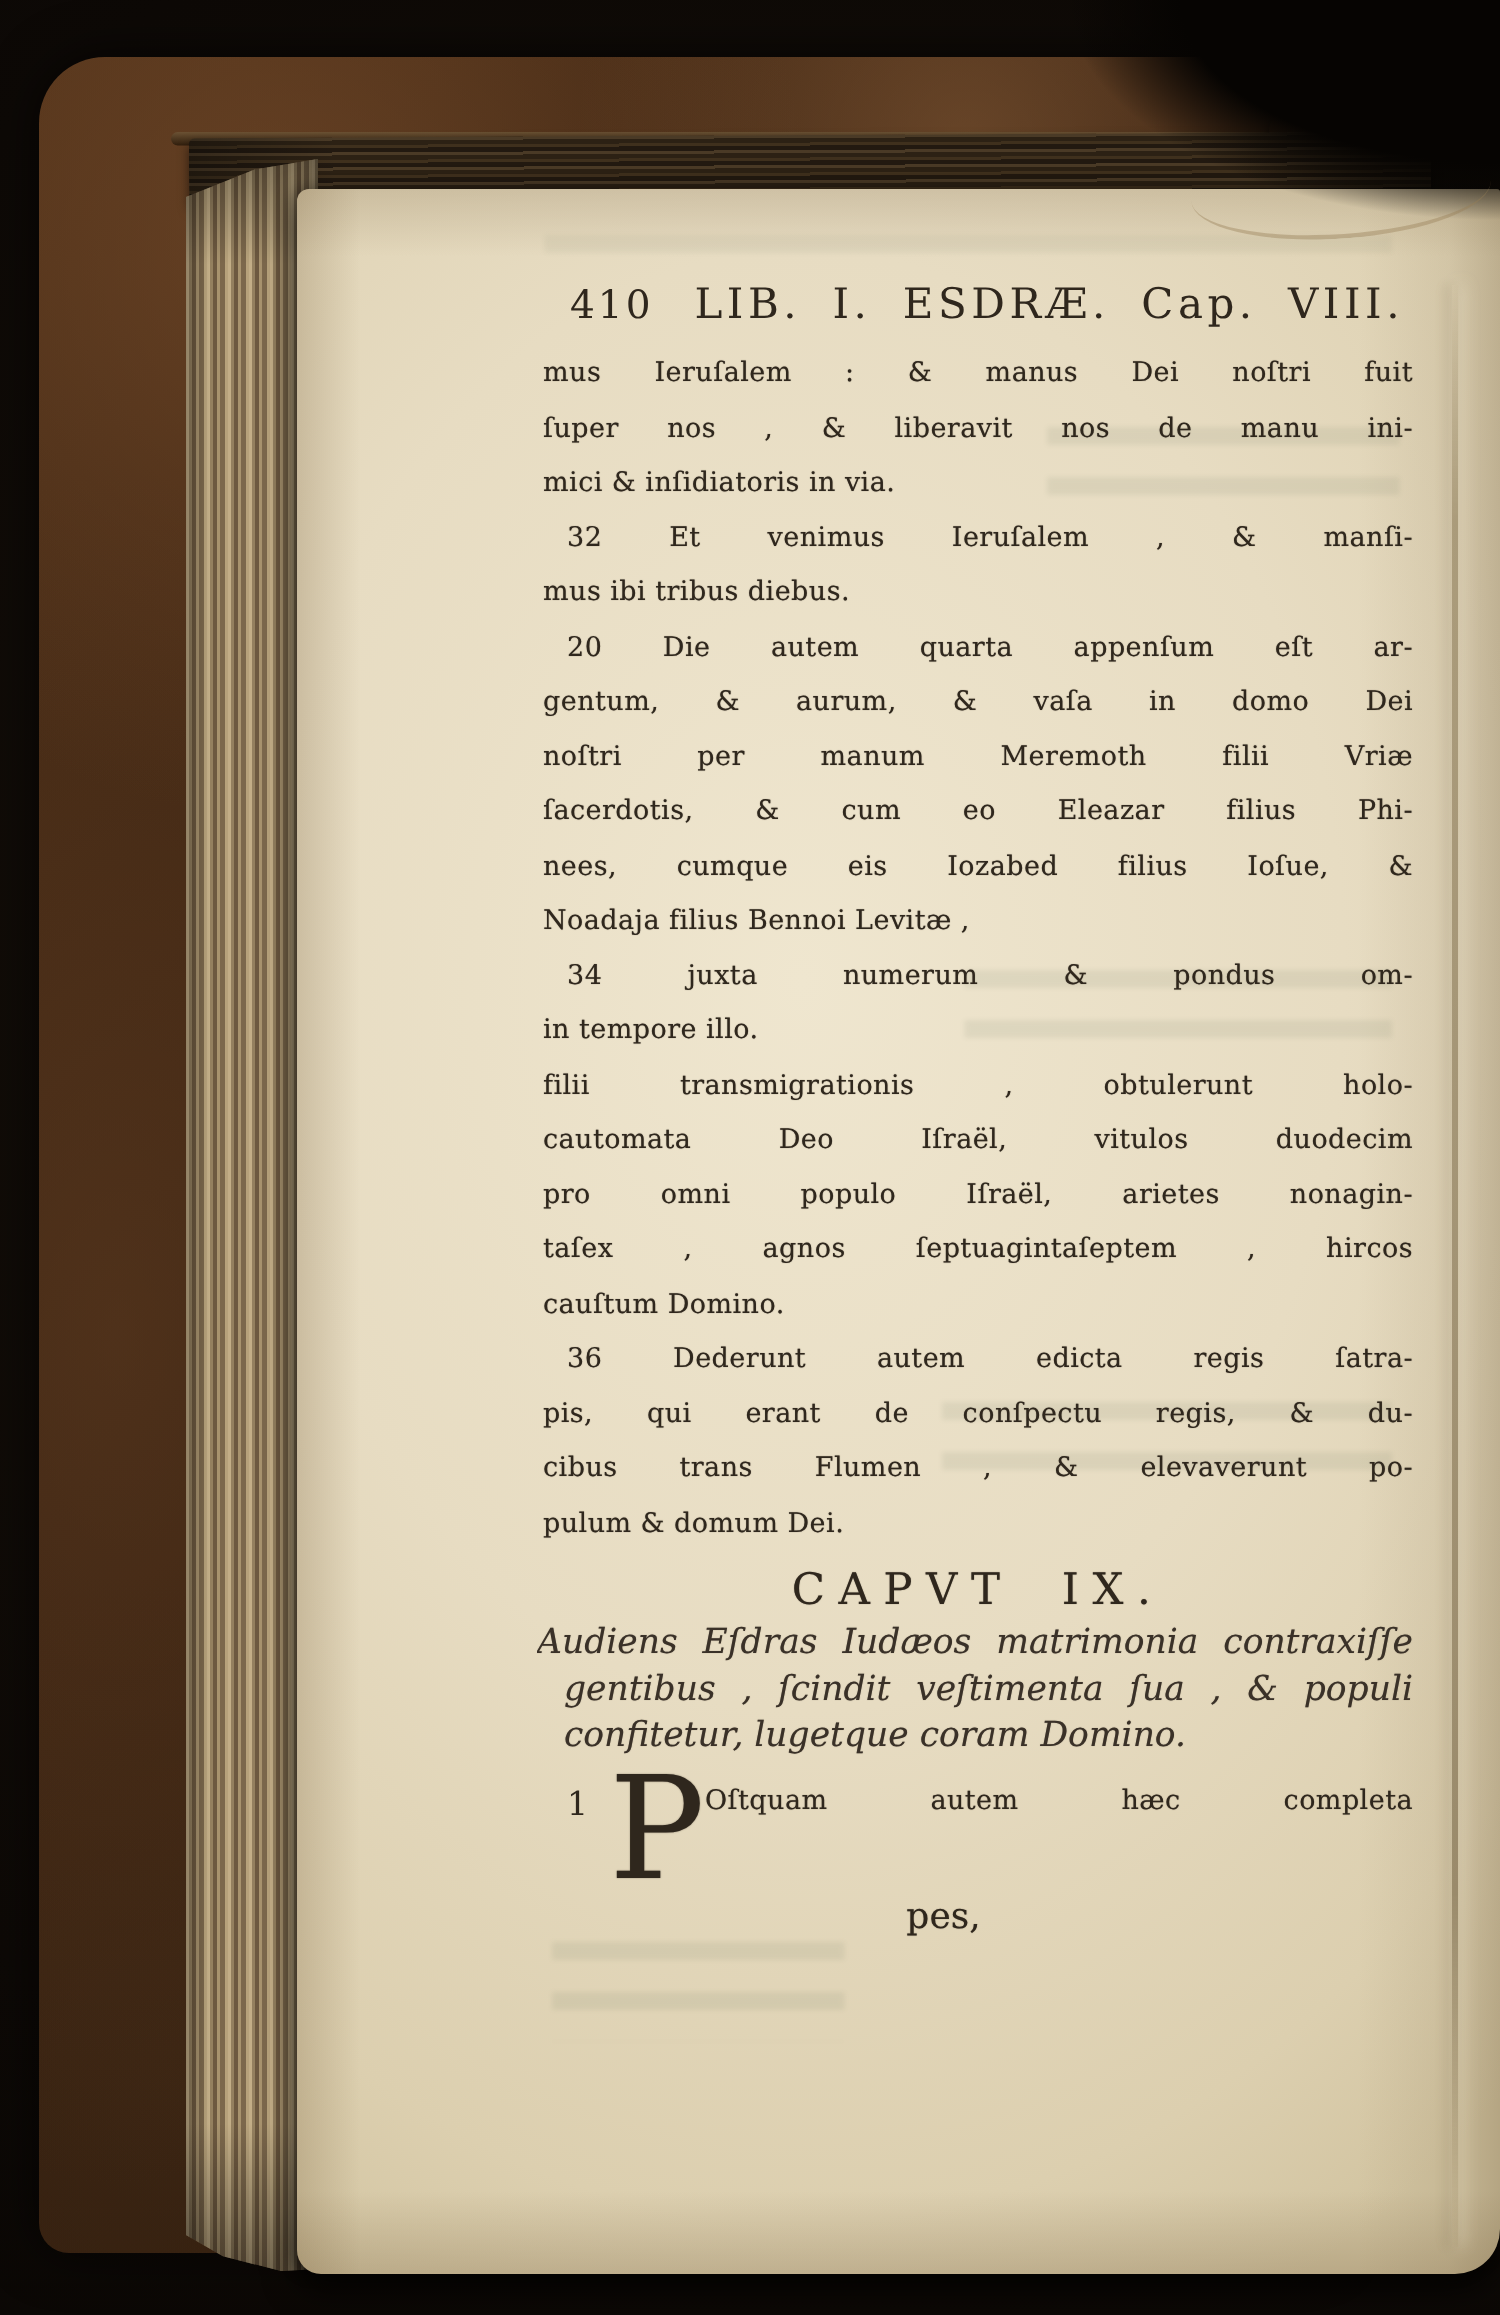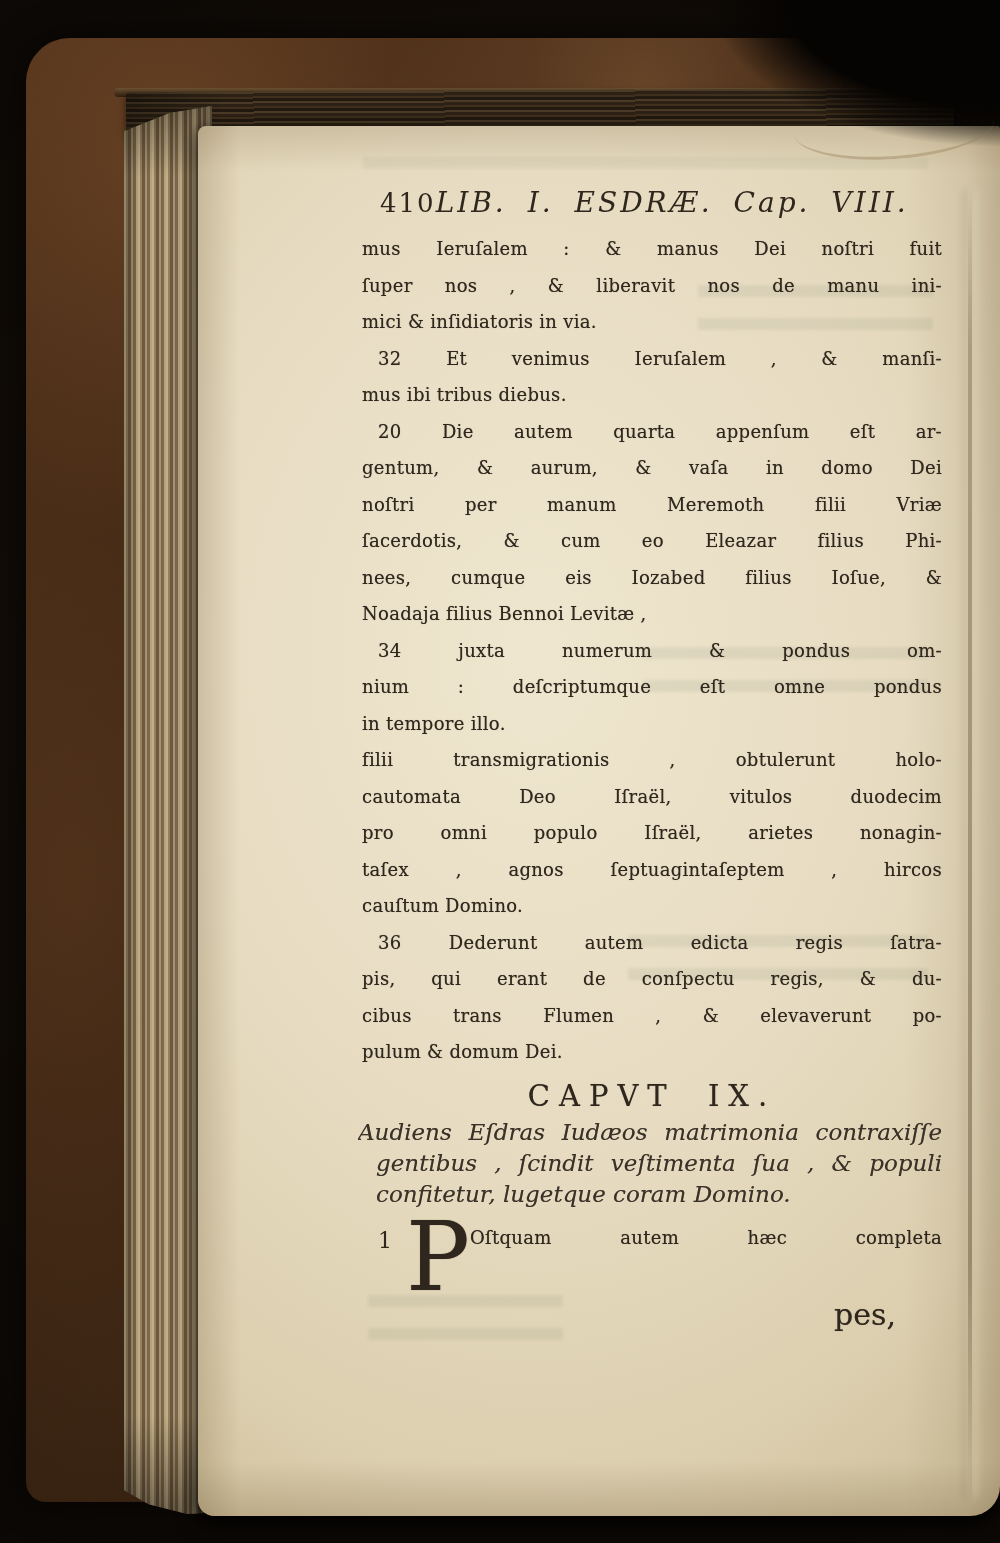--- a/index.html
+++ b/index.html
@@ -91,21 +91,21 @@
   }
   .corner-shadow::after{ 
     content:"";position:absolute;right:6px;top:96px;width:200px;height:60px;
     border-bottom:3px solid rgba(150,125,85,.4);border-radius:50%;
     transform:rotate(-4deg);
   }
   
   .content{position:absolute;left:164px;top:60px;width:580px;}
   .pagehead{display:flex;align-items:baseline;height:40px;margin-bottom:5px;color:var(--ink);}
   .pagenum{font-size:26px;margin-left:18px;letter-spacing:2px;}
-  .runhead{flex:1;text-align:left;font-size:28px;letter-spacing:3px;word-spacing:9px;padding-right:6px;font-style:italic;}
+  .runhead{flex:1;text-align:right;font-size:28px;letter-spacing:3px;word-spacing:9px;padding-right:6px;}
   .line{
     font-size:18px;line-height:36.5px;height:36.5px;overflow:hidden;
     text-align:justify;text-align-last:justify;color:var(--ink);
     letter-spacing:.3px;text-shadow:0 0 .7px rgba(47,39,29,.55);
   }
   .line.end{text-align-last:left;}
   .line.indent{text-indent:16px;}
   .chap-head{
     font-size:29px;letter-spacing:9px;word-spacing:14px;text-align:center;
     margin:8px 0 4px;color:var(--ink);font-weight:normal;
@@ -118,21 +118,21 @@
   }
   .arg-line.indent{text-indent:18px;}
   .arg-line.end{text-align-last:left;}
   .verse1{position:relative;margin-top:10px;padding-left:108px;min-height:76px;}
   .vnum{position:absolute;left:16px;top:8px;font-size:22px;color:var(--ink);}
   .dropcap{
     position:absolute;left:44px;top:-2px;font-size:95px;line-height:78px;
     color:var(--ink);text-shadow:0 0 1px rgba(47,39,29,.6);
   }
   .catchword-row{
-    text-align:right;padding-right:46px;font-size:30px;line-height:37px;
+    text-align:center;padding-right:46px;font-size:24px;line-height:37px;
     color:var(--ink);text-shadow:0 0 .7px rgba(47,39,29,.55);
   }
   
   .ghost{
     position:absolute;opacity:.09;filter:blur(1.6px);pointer-events:none;
     background:repeating-linear-gradient(180deg, transparent 0 9px, #55654e 9px 21px, transparent 21px 33px);
     transform:scaleX(-1);
   }
 </style>
 </head>
@@ -166,21 +166,20 @@
           <div class="line end">mici &amp; inſidiatoris in via.</div>
           <div class="line indent">32 Et venimus Ieruſalem , &amp; manſi-</div>
           <div class="line end">mus ibi tribus diebus.</div>
           <div class="line indent">20 Die autem quarta appenſum eſt ar-</div>
           <div class="line">gentum, &amp; aurum, &amp; vaſa in domo Dei</div>
           <div class="line">noſtri per manum Meremoth filii Vriæ</div>
           <div class="line">ſacerdotis, &amp; cum eo Eleazar filius Phi-</div>
           <div class="line">nees, cumque eis Iozabed filius Ioſue, &amp;</div>
           <div class="line end">Noadaja filius Bennoi Levitæ ,</div>
           <div class="line indent">34 juxta numerum &amp; pondus om-</div>
-          <div class="line">nium : deſcriptumque eſt omne pondus</div>
           <div class="line end">in tempore illo.</div>
           <div class="line">filii transmigrationis , obtulerunt holo-</div>
           <div class="line">cautomata Deo Iſraël, vitulos duodecim</div>
           <div class="line">pro omni populo Iſraël, arietes nonagin-</div>
           <div class="line">taſex , agnos ſeptuagintaſeptem , hircos</div>
           <div class="line end">cauſtum Domino.</div>
           <div class="line indent">36 Dederunt autem edicta regis ſatra-</div>
           <div class="line">pis, qui erant de conſpectu regis, &amp; du-</div>
           <div class="line">cibus trans Flumen , &amp; elevaverunt po-</div>
           <div class="line end">pulum &amp; domum Dei.</div>

